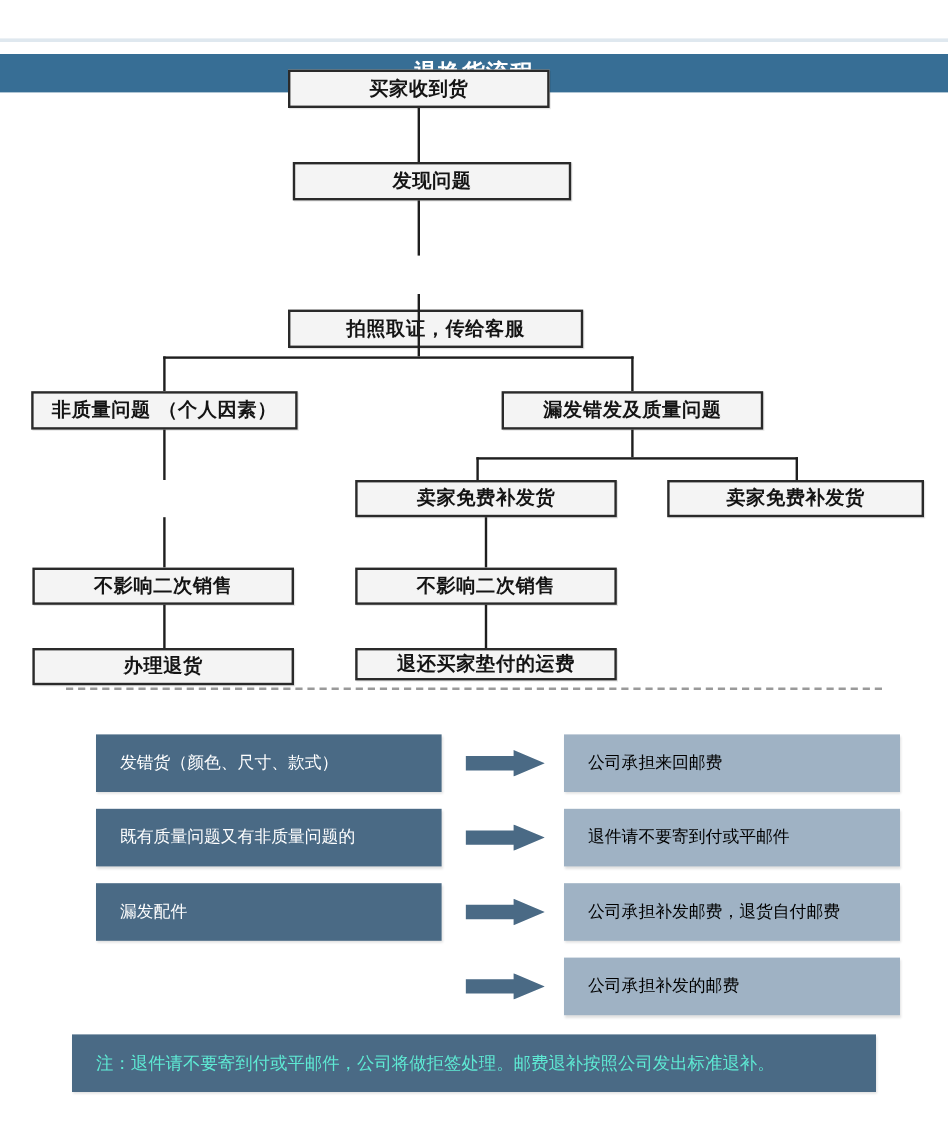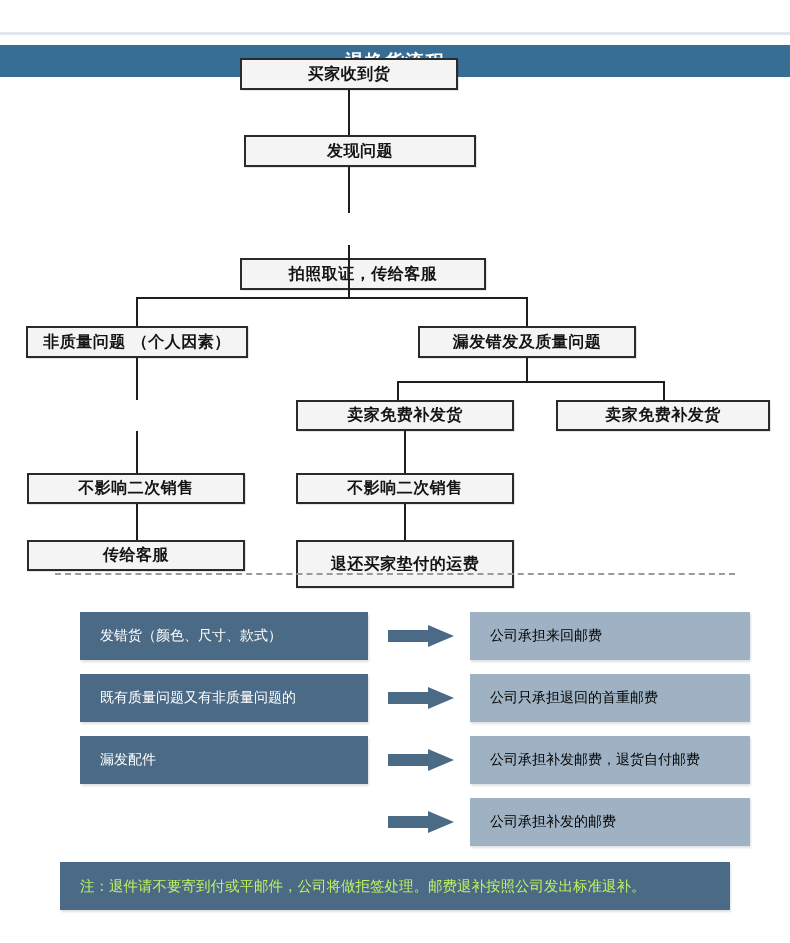--- a/index.html
+++ b/index.html
@@ -127,21 +127,21 @@
     left: 308px; top: 13px;
     width: 66px; height: 22px;
   }
   .arrow svg { display: block; }
 
   .note-bar {
     position: absolute;
     left: 60px; top: 862px;
     width: 670px; height: 48px;
     background: #4a6a85;
-    color: #bef264;
+    color: #5eead4;
     font-size: 14.5px;
     display: flex;
     align-items: center;
     padding-left: 20px;
     box-sizing: border-box;
     box-shadow: 1px 2px 2px rgba(0,0,0,0.12);
   }
 </style>
 </head>
 <body>
@@ -203,23 +203,23 @@
     <span>不影响二次销售</span>
   </div>
   <div class="node" style="left:296px; top:438px; width:218px; height:31px;">
     <span>不影响二次销售</span>
   </div>
 
   <div class="line-v" style="left:136px; top:469px; height:41px;"></div>
   <div class="line-v" style="left:404px; top:469px; height:41px;"></div>
 
   <div class="node" style="left:27px; top:505px; width:218px; height:31px;">
-    <span>传给客服</span>
-  </div>
-  <div class="node" style="left:296px; top:505px; width:218px; height:48px;">
+    <span>办理退货</span>
+  </div>
+  <div class="node" style="left:296px; top:505px; width:218px; height:27px;">
     <span>退还买家垫付的运费</span>
   </div>
 </div>
 
 <div class="divider"></div>
 
 <div class="policy">
 
   <div class="policy-row" style="top:0px;">
     <div class="cause-box">发错货（颜色、尺寸、款式）</div>
@@ -231,21 +231,21 @@
     <div class="result-box">公司承担来回邮费</div>
   </div>
 
   <div class="policy-row" style="top:62px;">
     <div class="cause-box">既有质量问题又有非质量问题的</div>
     <div class="arrow">
       <svg width="66" height="22" viewBox="0 0 66 22">
         <polygon points="0,5 40,5 40,0 66,11 40,22 40,17 0,17" fill="#4a6a85"></polygon>
       </svg>
     </div>
-    <div class="result-box">公司只承担退回的首重邮费</div>
+    <div class="result-box">退件请不要寄到付或平邮件</div>
   </div>
 
   <div class="policy-row" style="top:124px;">
     <div class="cause-box">漏发配件</div>
     <div class="arrow">
       <svg width="66" height="22" viewBox="0 0 66 22">
         <polygon points="0,5 40,5 40,0 66,11 40,22 40,17 0,17" fill="#4a6a85"></polygon>
       </svg>
     </div>
     <div class="result-box">公司承担补发邮费，退货自付邮费</div>

